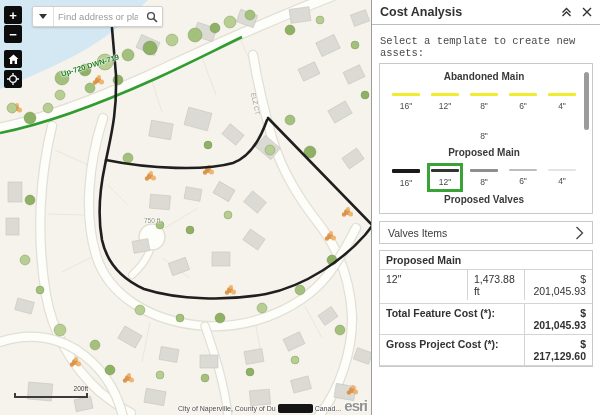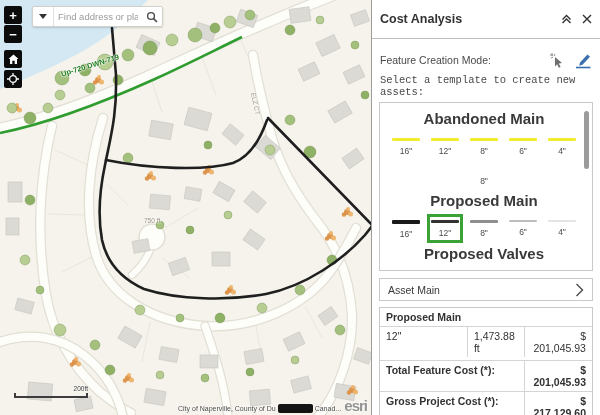--- a/index.html
+++ b/index.html
@@ -49,39 +49,39 @@
   
   #attribution { position:absolute; left:178px; bottom:2px; display:flex; align-items:center; gap:2px;
                  font-size:7px; color:#4a4a4a; text-shadow:0 0 2px #fff,0 0 2px #fff,0 0 2px #fff; }
   #attrib-pill { width:35px; height:9px; background:#141414; border-radius:2px; }
   #esri-logo { position:absolute; right:4px; bottom:1px; font-size:15px; font-weight:bold; color:#939393;
                letter-spacing:-1px; text-shadow:0 0 3px #fff,0 0 3px #fff; }
 
   
   #panel { width:229px; height:415px; background:#fff; border-left:1px solid #9c9c9c;
            display:flex; flex-direction:column; font-size:10.5px; color:#323232; }
-  #panel-header { height:39px; flex:none; display:flex; align-items:center; padding:0 8px;
+  #panel-header { height:25px; flex:none; display:flex; align-items:center; padding:0 8px;
                   border-bottom:1px solid #bdbdbd; }
   #panel-title { font-size:12.5px; font-weight:bold; flex:1; }
   .hdr-icon { background:none; border:none; padding:0; margin-left:10px; cursor:pointer; display:flex; }
 
   #panel-body { flex:1; padding:8px 7px 6px 7px; overflow:hidden; }
 
   .pbox { border:1px solid #c9c9c9; background:#fff; }
   #project-name { padding:4px 7px; font-size:11.5px; font-weight:bold; margin-bottom:5px; }
 
   #fcm-row { display:flex; align-items:center; justify-content:space-between; margin:3px 1px 4px 1px; height:20px; }
   #fcm-label { color:#4a4a4a; }
   #fcm-icons { display:flex; gap:8px; align-items:center; }
   .fcm-btn { background:none; border:none; padding:0; cursor:pointer; display:flex; }
 
   #select-label { color:#4a4a4a; margin:2px 1px 4px 1px;font-family:Liberation Mono, monospace; }
 
   #template-box { position:relative; padding:5px 12px 3px 8px; margin-bottom:7px; }
-  .tmpl-group-name { text-align:center; font-size:15px; font-weight:bold; color:#3a3a3a; margin:2px 0 5px 0; }
+  .tmpl-group-name { text-align:center; font-size:10px; font-weight:bold; color:#3a3a3a; margin:2px 0 5px 0; }
   .tmpl-row { display:flex; justify-content:space-between; margin-bottom:2px; }
   .tmpl-row.single { justify-content:center; }
   .tmpl-item { width:36px; display:flex; flex-direction:column; align-items:center; gap:5px;
                padding:3px 2px 1px 2px; border:3px solid transparent; cursor:pointer; }
   .tmpl-item.selected { border-color:#3ba336; }
   .tmpl-line { width:28px; border-radius:1px; }
   .tmpl-size { font-size:8.5px; color:#4a4a4a; }
   #template-scroll { position:absolute; right:3px; top:8px; width:5px; height:58px; background:#9b9b9b; border-radius:3px; }
 
   .section-header { display:flex; align-items:center; justify-content:space-between; height:23px;
@@ -355,37 +355,20 @@
       <button class="hdr-icon">
         <svg width="10" height="10" viewBox="0 0 10 10">
           <path d="M1 1 L9 9 M9 1 L1 9" stroke="#323232" stroke-width="1.4"></path>
         </svg>
       </button>
     </div>
 
     <div id="panel-body">
 
 
-      <div id="fcm-row">
-        <span id="fcm-label">Feature Creation Mode:</span>
-        <span id="fcm-icons">
-          <button class="fcm-btn">
-            <svg width="17" height="17" viewBox="0 0 17 17">
-              <path d="M3 1 L3 4 M1 3 L4 3 M2 6 L4 5 M6 2 L5 4" stroke="#8a8a8a" stroke-width="1"></path>
-              <path d="M6 5 L13 11 L9.8 11.4 L11.6 15 L9.8 15.8 L8.2 12.2 L6 14.4 Z" fill="#6e6e6e"></path>
-            </svg>
-          </button>
-          <button class="fcm-btn">
-            <svg width="18" height="17" viewBox="0 0 18 17">
-              <path d="M6 10.5 L13.5 2.5 L16 4.8 L8.5 12.8 L5.2 13.8 Z" fill="#3a6fae"></path>
-              <path d="M2 15.5 L16.5 15.5" stroke="#3a6fae" stroke-width="1.6"></path>
-            </svg>
-          </button>
-        </span>
-      </div>
 
       <div id="select-label">Select a template to create new assets:</div>
 
       <div id="template-box" class="pbox">
         <div id="template-groups">
             <div class="tmpl-group-name">Abandoned Main</div>
             <div class="tmpl-row">
               <div class="tmpl-item">
                 <div class="tmpl-line" style="height: 3px; background: rgb(242, 236, 46);"></div>
                 <div class="tmpl-size">16"</div>
@@ -435,21 +418,21 @@
                 <div class="tmpl-line" style="height: 2px; background: rgb(228, 228, 228);"></div>
                 <div class="tmpl-size">4"</div>
               </div>
             </div>
             <div class="tmpl-group-name">Proposed Valves</div>
           </div>
         <div id="template-scroll"></div>
       </div>
 
       <div class="section-header pbox">
-        <span class="lbl">Asset Main</span>
+        <span class="lbl">Valves Items</span>
         <svg class="chev" width="9" height="14" viewBox="0 0 9 14">
           <path d="M1.5 1 L7.5 7 L1.5 13" fill="none" stroke="#4a4a4a" stroke-width="1.4"></path>
         </svg>
       </div>
 
       <div id="cost-box" class="pbox">
         <div class="ct-head">Proposed Main</div>
         <div class="ct-row">
           <div>12"</div>
           <div>1,473.88 ft</div>

